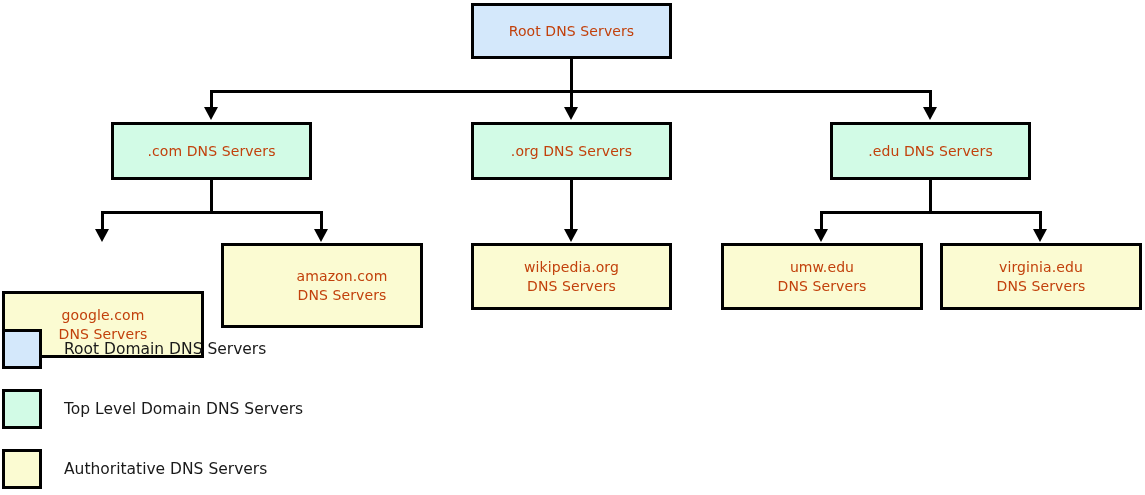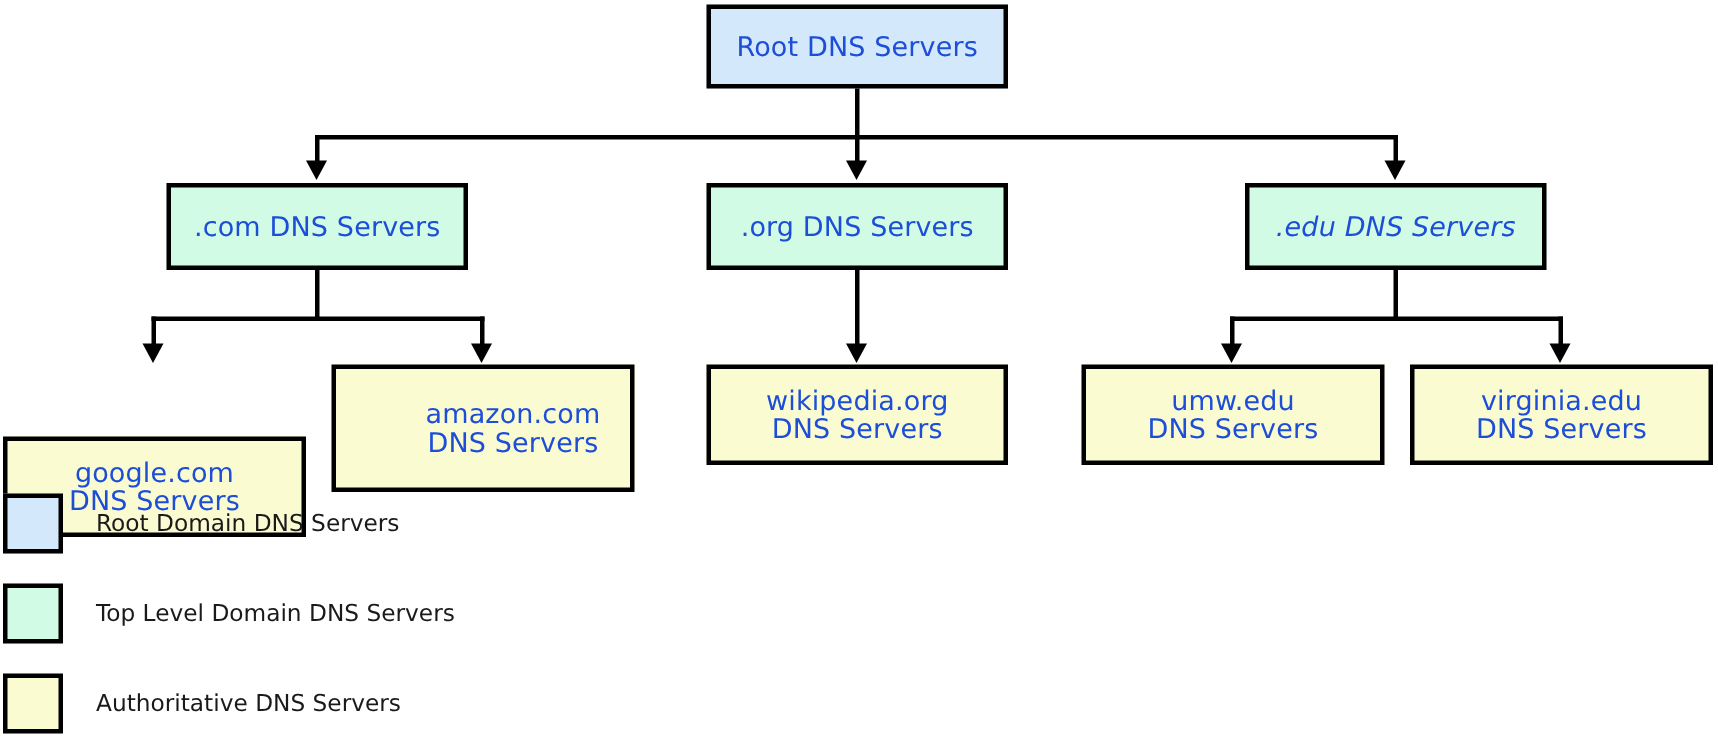--- a/index.html
+++ b/index.html
@@ -21,22 +21,22 @@
     height: 495px;
   }
   .node {
     position: absolute;
     box-sizing: border-box;
     border: 3px solid #000000;
     display: flex;
     align-items: center;
     justify-content: center;
     text-align: center;
-    color: #1d4ed8;
-    font-size: 18px;
+    color: #c2410c;
+    font-size: 14px;
     line-height: 19px;
     letter-spacing: 0.1px;
   }
   .node .node-text {
     white-space: pre-line;
     padding: 0 4px;
   }
   .level-root  { background: #d4e8fb; }
   .level-tld   { background: #d2fbe6; }
   .level-auth  { background: #fbfbd2; }
@@ -120,21 +120,21 @@
   </div>
 
   <div class="node level-tld" style="left:111px; top:122px; width:201px; height:58px;">
     <span class="node-text">.com DNS Servers</span>
   </div>
 
   <div class="node level-tld" style="left:471px; top:122px; width:201px; height:58px;">
     <span class="node-text">.org DNS Servers</span>
   </div>
 
-  <div class="node level-tld" style="left:830px; top:122px; width:201px; height:58px;font-style:italic;">
+  <div class="node level-tld" style="left:830px; top:122px; width:201px; height:58px;">
     <span class="node-text">.edu DNS Servers</span>
   </div>
 
   <div class="node level-auth" style="left:2px; top:243px; width:202px; height:67px;margin-top:48px;">
     <span class="node-text">google.com
 DNS Servers</span>
   </div>
 
   <div class="node level-auth" style="left:221px; top:243px; width:202px; height:85px;padding-left:40px;">
     <span class="node-text">amazon.com

